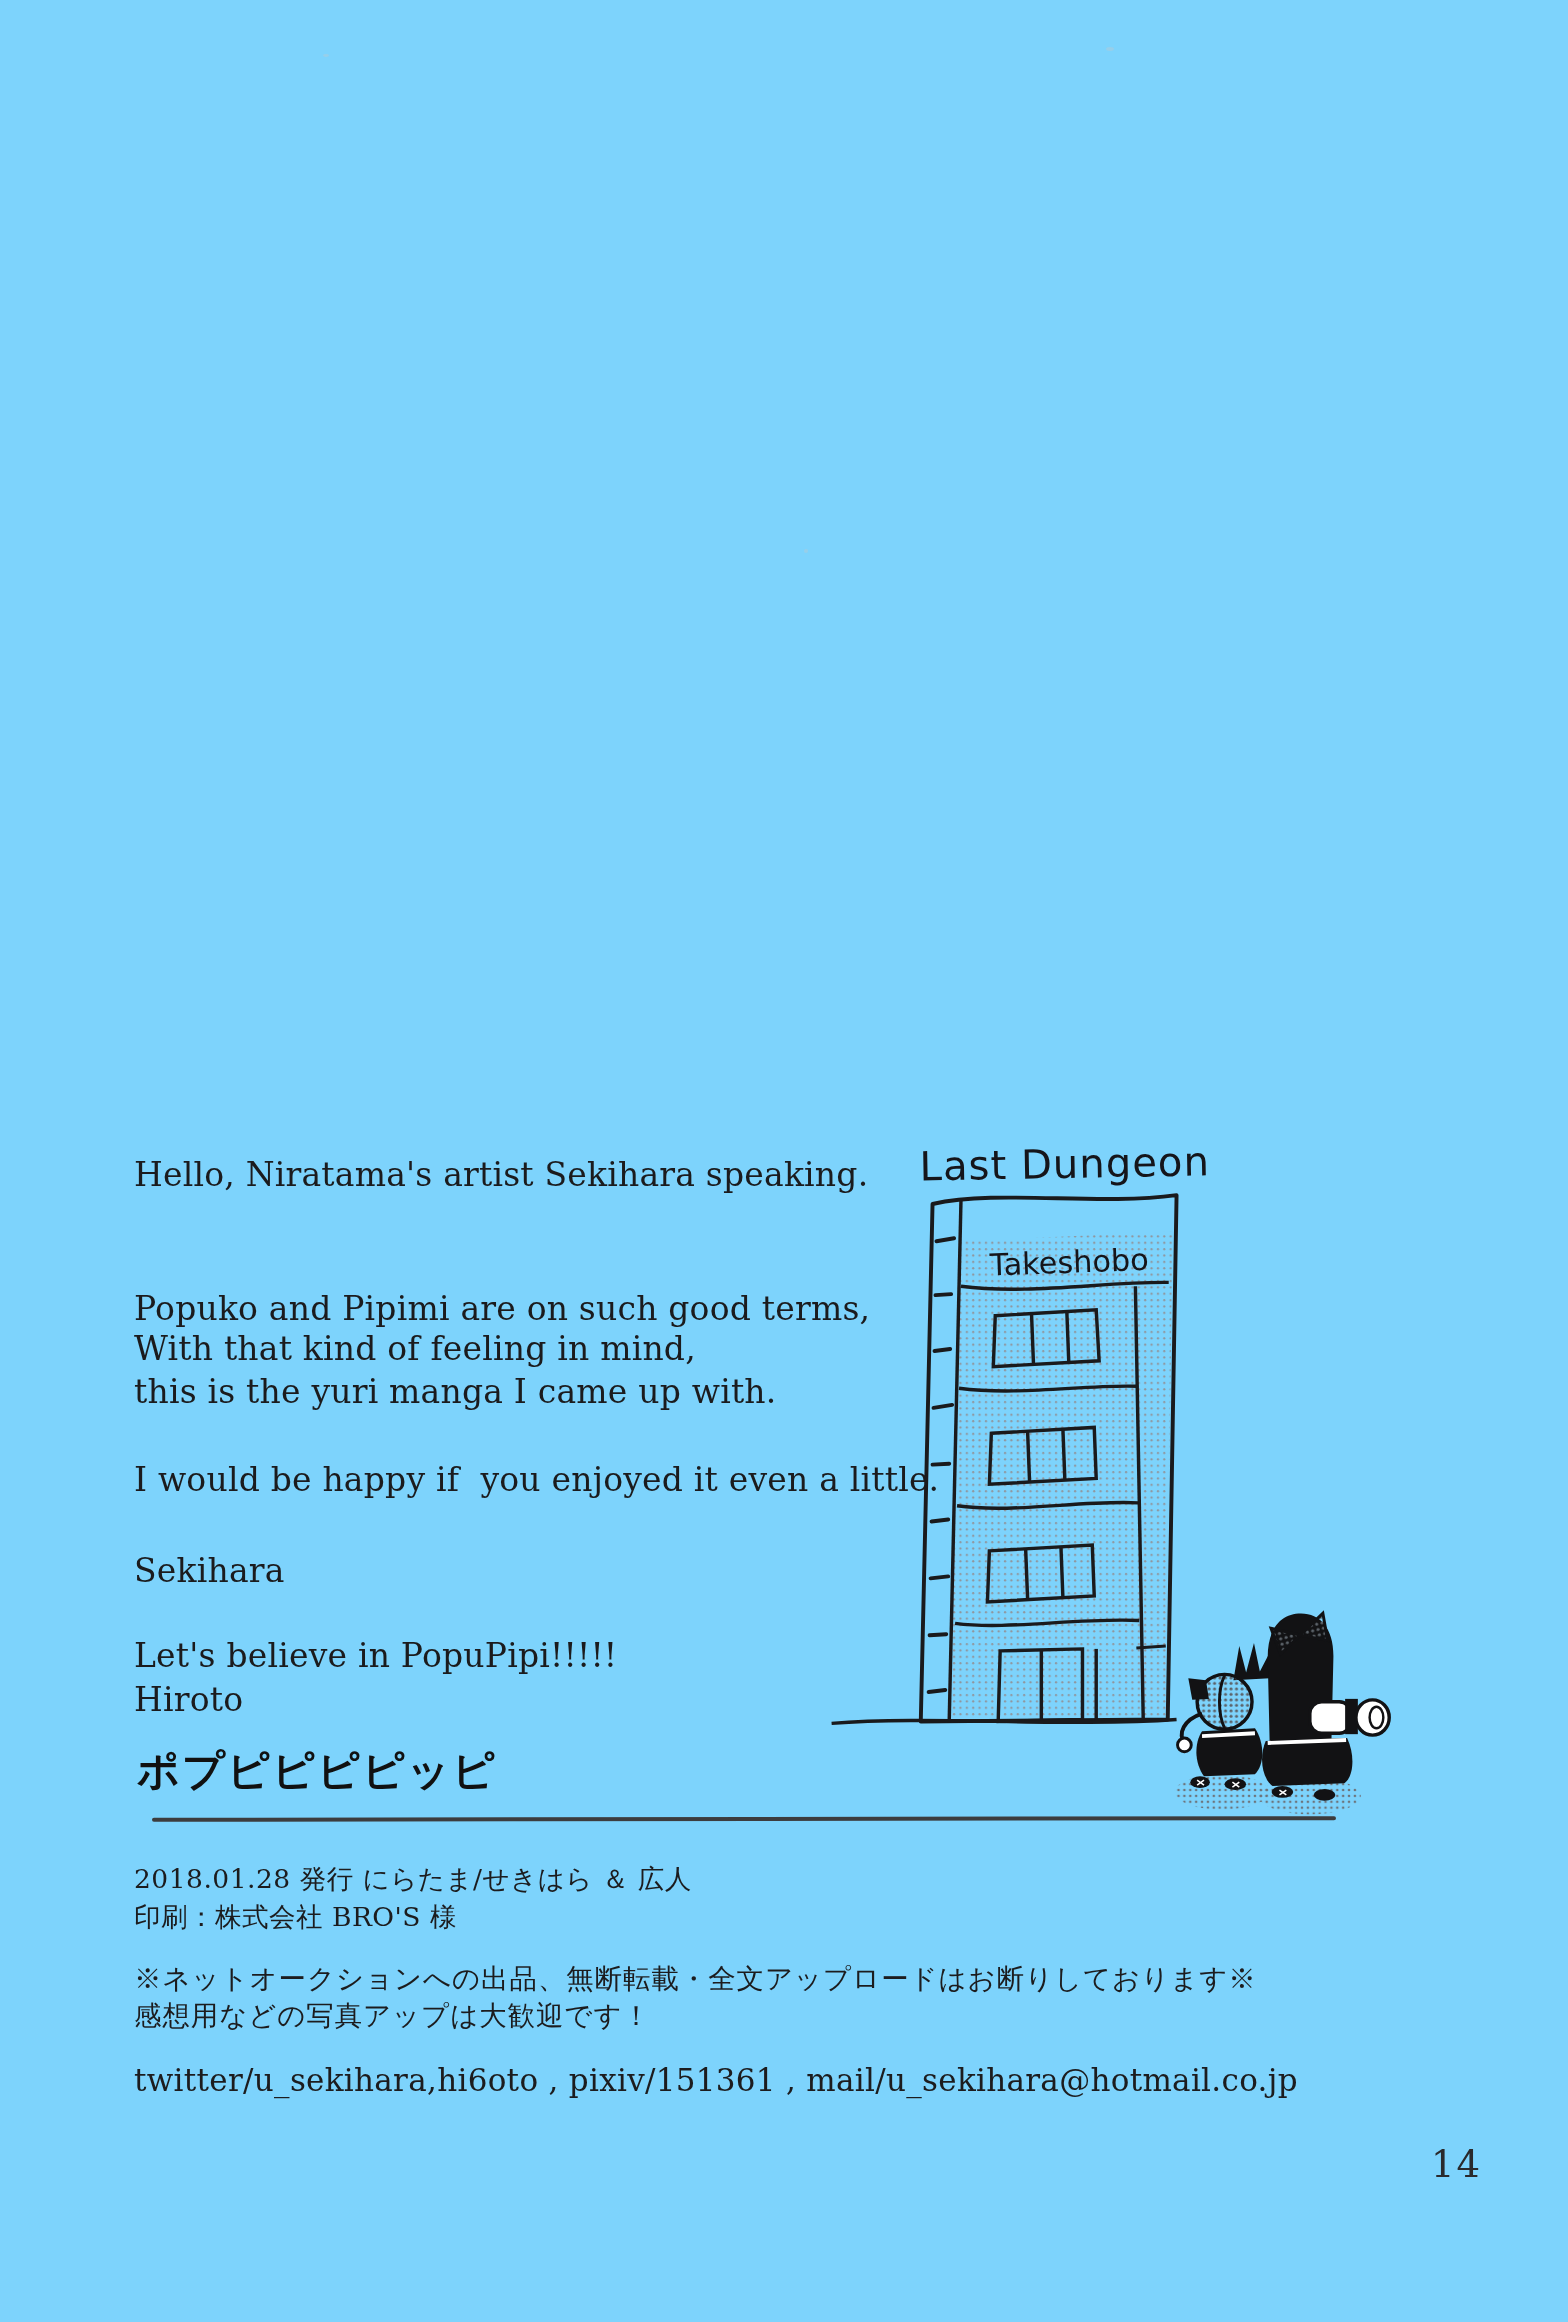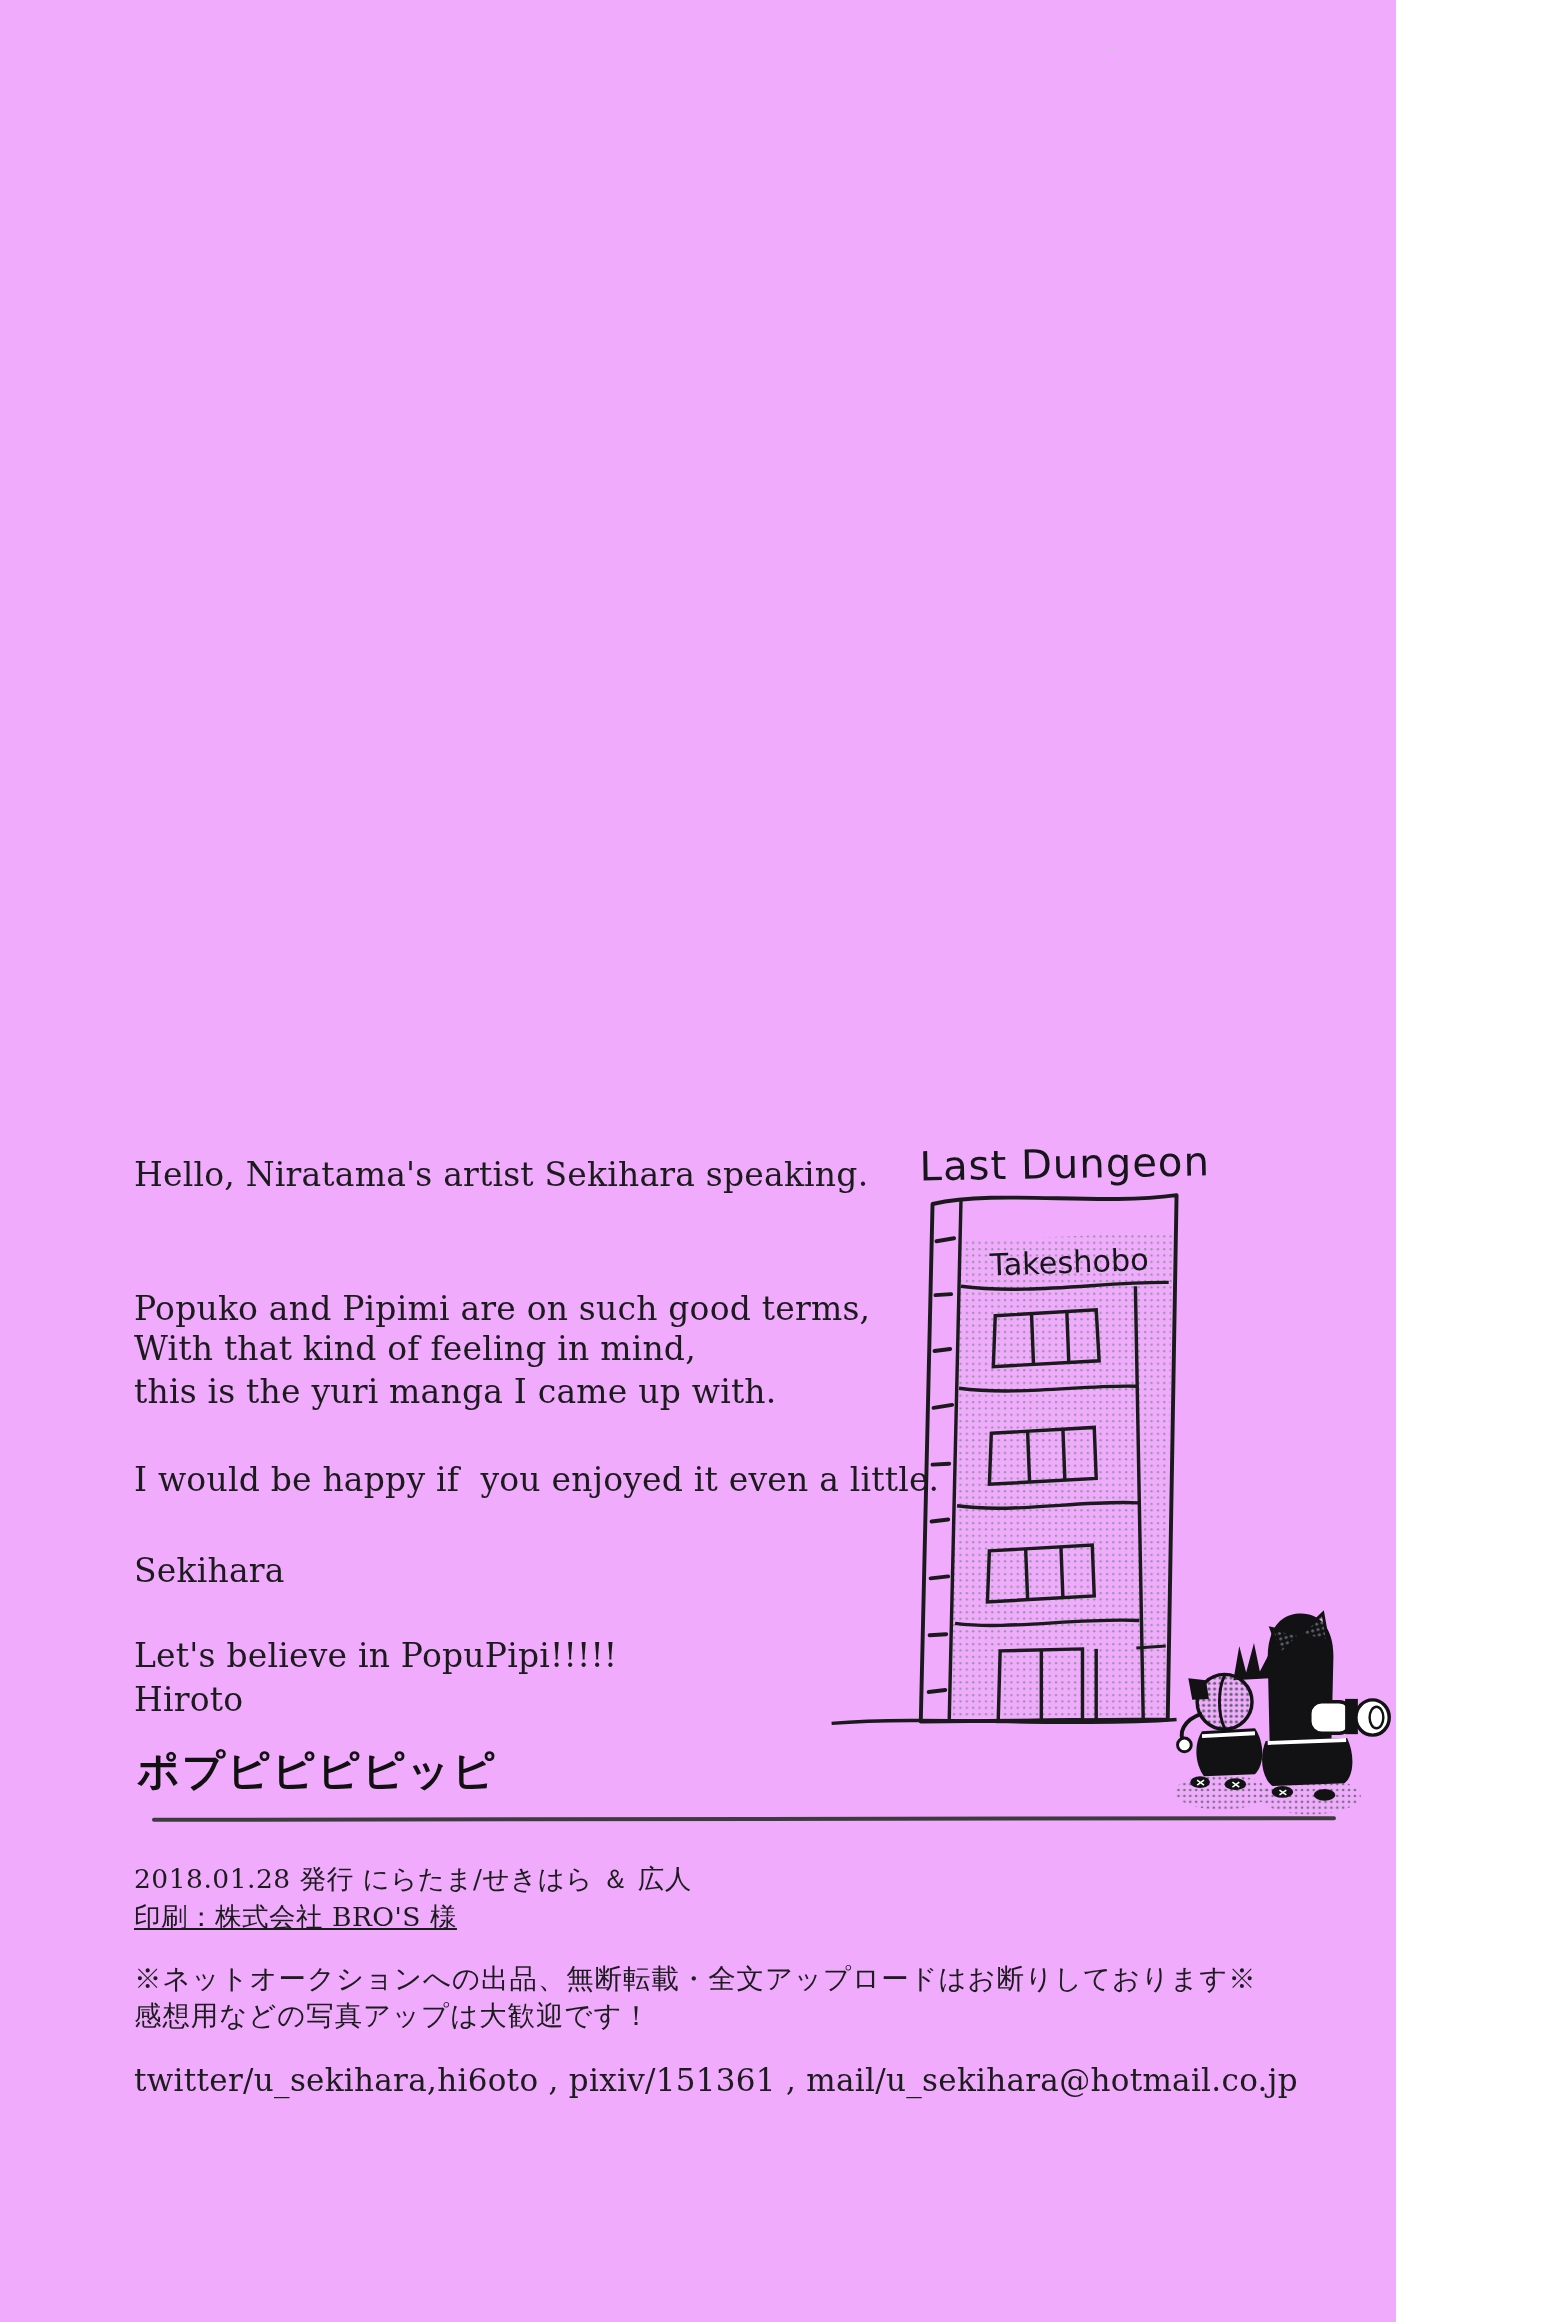--- a/index.html
+++ b/index.html
@@ -1,19 +1,19 @@
 <!DOCTYPE html>
 <html><head>
 <meta charset="utf-8">
 <style>
   html,body{margin:0;padding:0;background:#ffffff;}
   #page{
     position:relative;
-    width:1396px;height:2323px;
-    background:#f0abfc;
+    width:1568px;height:2323px;
+    background:#7dd3fc;
     overflow:hidden;
     font-family:"DejaVu Serif","Liberation Serif",serif;
     color:#1d1d1f;
   }
   .en-line{
     position:absolute;left:134px;
     font-family:"DejaVu Serif","Liberation Serif",serif;
     font-size:33px;line-height:43px;
     color:#1b1b1d;
     white-space:pre-wrap;
@@ -65,21 +65,21 @@
   <div class="en-line" style="top:1370px;">this is the yuri manga I came up with.</div>
   <div class="en-line" style="top:1458px;">I would be happy if  you enjoyed it even a little.</div>
   <div class="en-line" style="top:1549px;">Sekihara</div>
   <div class="en-line" style="top:1634px;">Let's believe in PopuPipi!!!!!</div>
   <div class="en-line" style="top:1678px;">Hiroto</div>
 
   <div class="jp-title">ポプピピピピッピ</div>
   <div class="rule"></div>
 
   <div class="jp-line" style="top:1860px;">2018.01.28 発行 にらたま/せきはら ＆ 広人</div>
-  <div class="jp-line" style="top:1898px;text-decoration:underline;">印刷：株式会社 BRO'S 様</div>
+  <div class="jp-line" style="top:1898px;">印刷：株式会社 BRO'S 様</div>
   <div class="jp-line jp-notice" style="top:1997px;">感想用などの写真アップは大歓迎です！</div>
   <div class="jp-line jp-notice" style="top:1960px;">※ネットオークションへの出品、無断転載・全文アップロードはお断りしております※</div>
   <div class="jp-line contact" style="top:2062px;text-align:center;">twitter/u_sekihara,hi6oto , pixiv/151361 , mail/u_sekihara@hotmail.co.jp</div>
 
   <div class="page-num">14</div>
 
   <svg class="illu" viewBox="0 0 600 772">
     <defs>
       <pattern id="tone" width="6.5" height="6.5" patternUnits="userSpaceOnUse">
         <circle cx="2" cy="2" r="1.15" fill="#8f969e"></circle>

